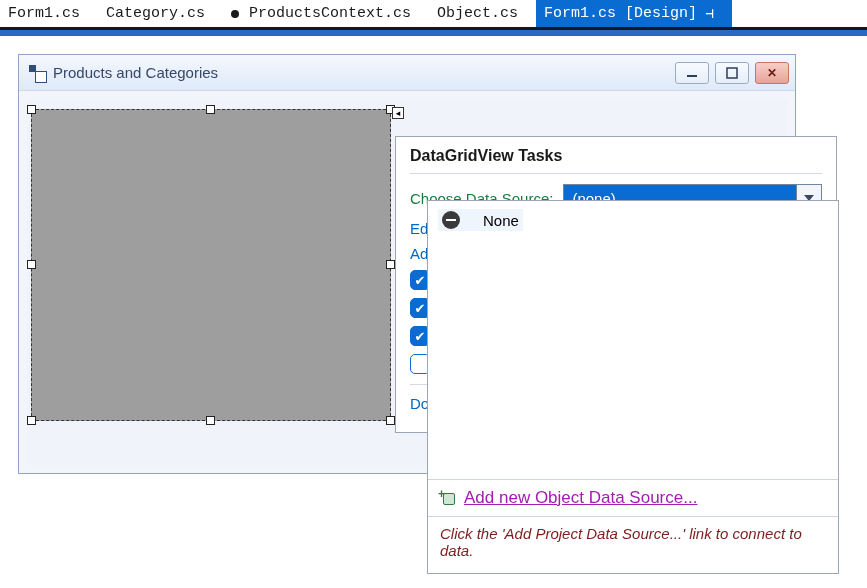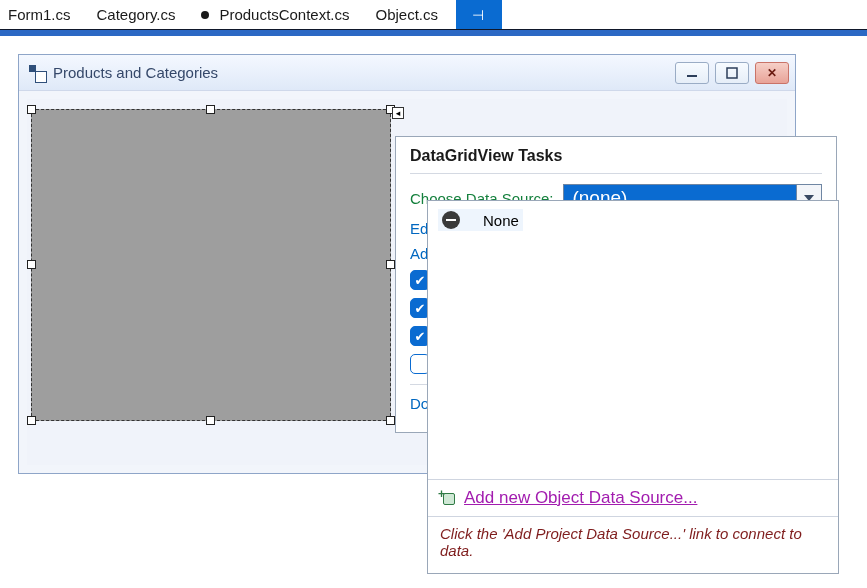--- a/index.html
+++ b/index.html
@@ -10,24 +10,25 @@
       width: 867px;
       height: 588px;
       overflow: hidden;
       position: relative;
     }
 
     
     .tab-strip {
       height: 30px;
       background: #fff;
-      border-bottom: 1px solid #0f172a;
+      border-bottom: 3px solid #0f172a;
       display: flex;
       align-items: stretch;
       padding-left: 0;
+      font-family: Liberation Mono, monospace;
     }
     .blue-divider {
       height: 6px;
       background: #2b68c4;
     }
     .tab {
       display: flex;
       align-items: center;
       padding: 0 18px 0 8px;
       font-size: 15px;
@@ -184,21 +185,21 @@
       display: flex;
       height: 28px;
     }
     .ds-value {
       flex: 1;
       background: #0a6bd1;
       color: #fff;
       border: 1px solid #6f86a3;
       border-right: none;
       padding: 2px 8px;
-      font-size: 19px;
+      font-size: 15px;
       display: flex; align-items: center;
     }
     .ds-btn {
       width: 26px;
       border: 1px solid #6f86a3;
       background: #f3f5f9;
       display: flex; align-items: center; justify-content: center;
       cursor: pointer;
     }
     .chev { width: 0; height: 0; border-left: 5px solid transparent; border-right: 5px solid transparent; border-top: 6px solid #3a4a63; }
@@ -292,20 +293,21 @@
     <span>Category.cs</span>
   </div>
   <div class="tab">
     <span class="dirty-dot"></span>
     <span>ProductsContext.cs</span>
   </div>
   <div class="tab">
     <span>Object.cs</span>
   </div>
   <div class="tab active">
+    <span>Form1.cs [Design]</span>
     <span class="pin">⊣</span>
   </div>
 </div>
 <div class="blue-divider"></div>
 
 <div class="designer-area">
 
   <div class="form-window">
     <div class="form-titlebar">
       <span class="form-icon"></span>

